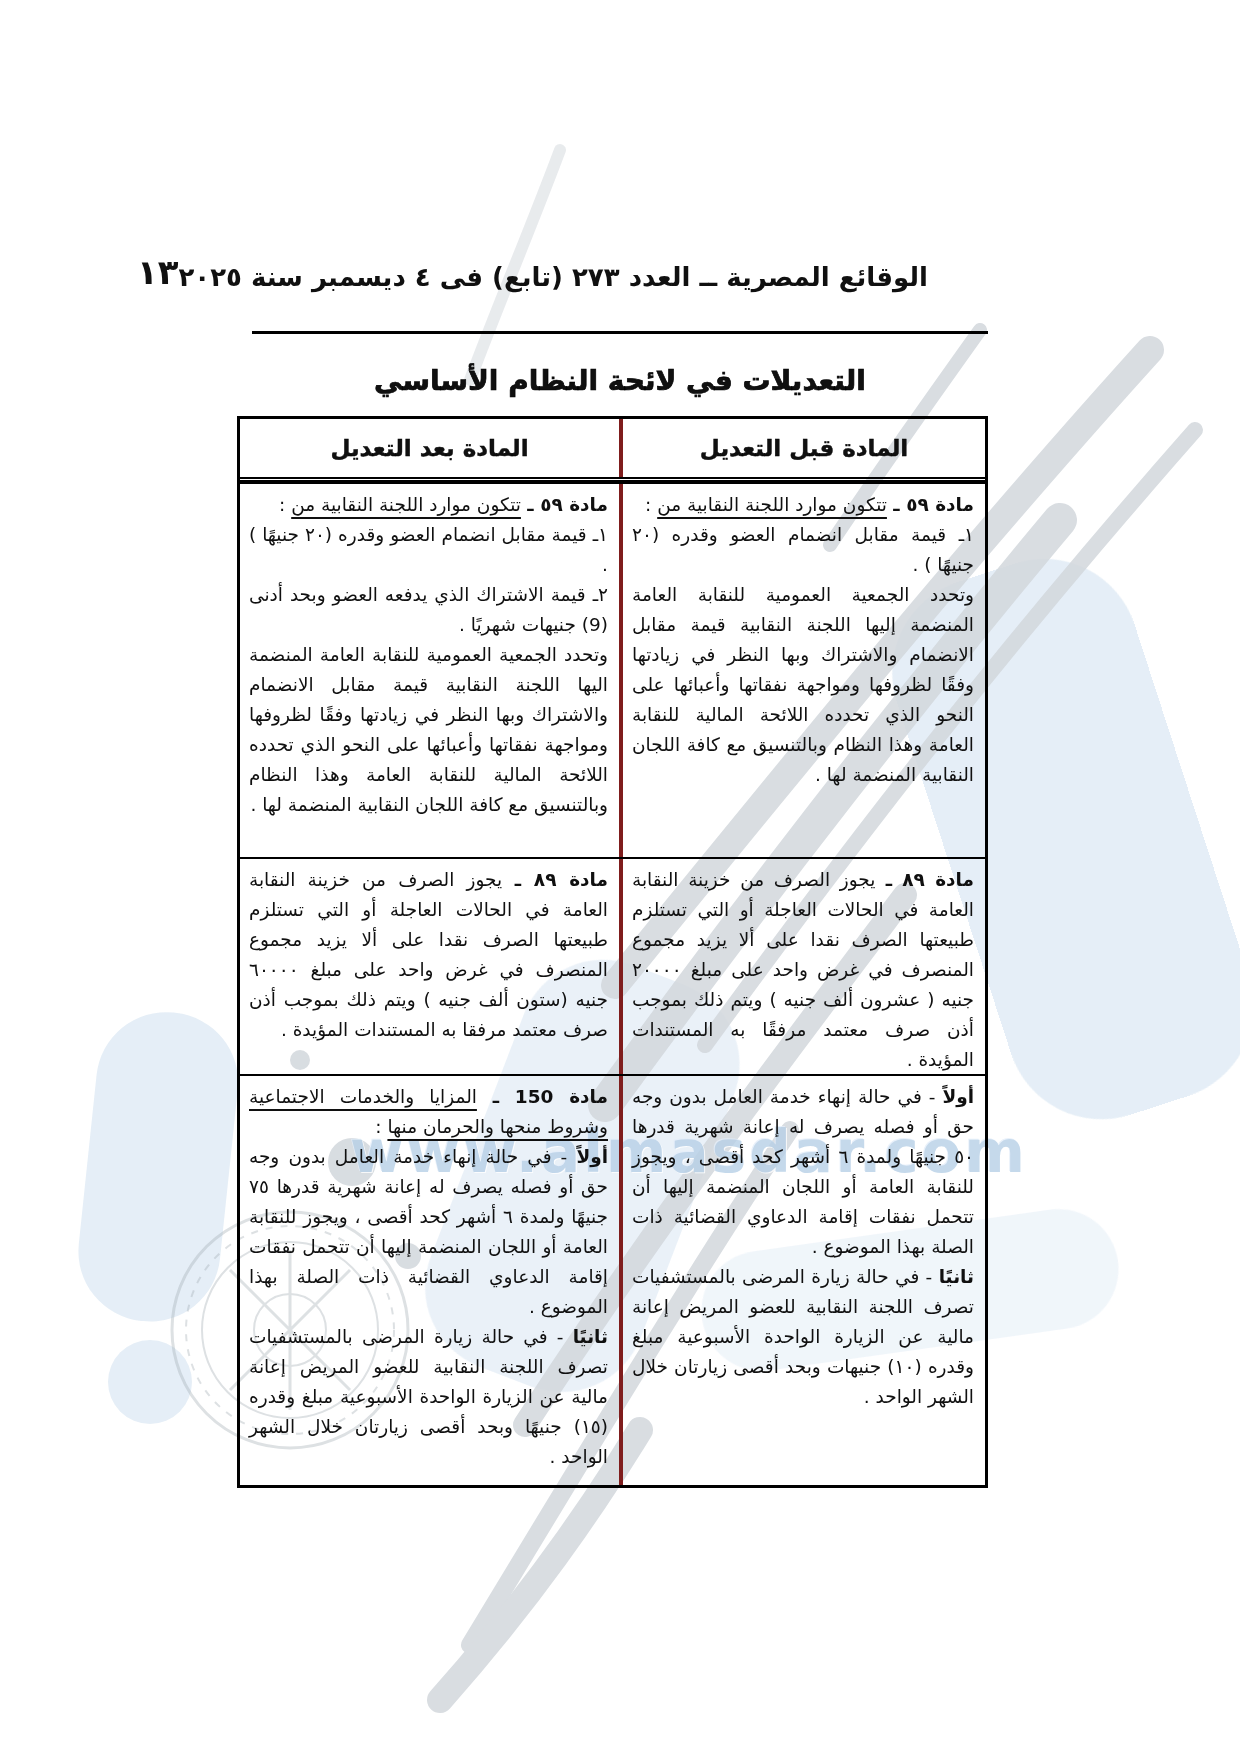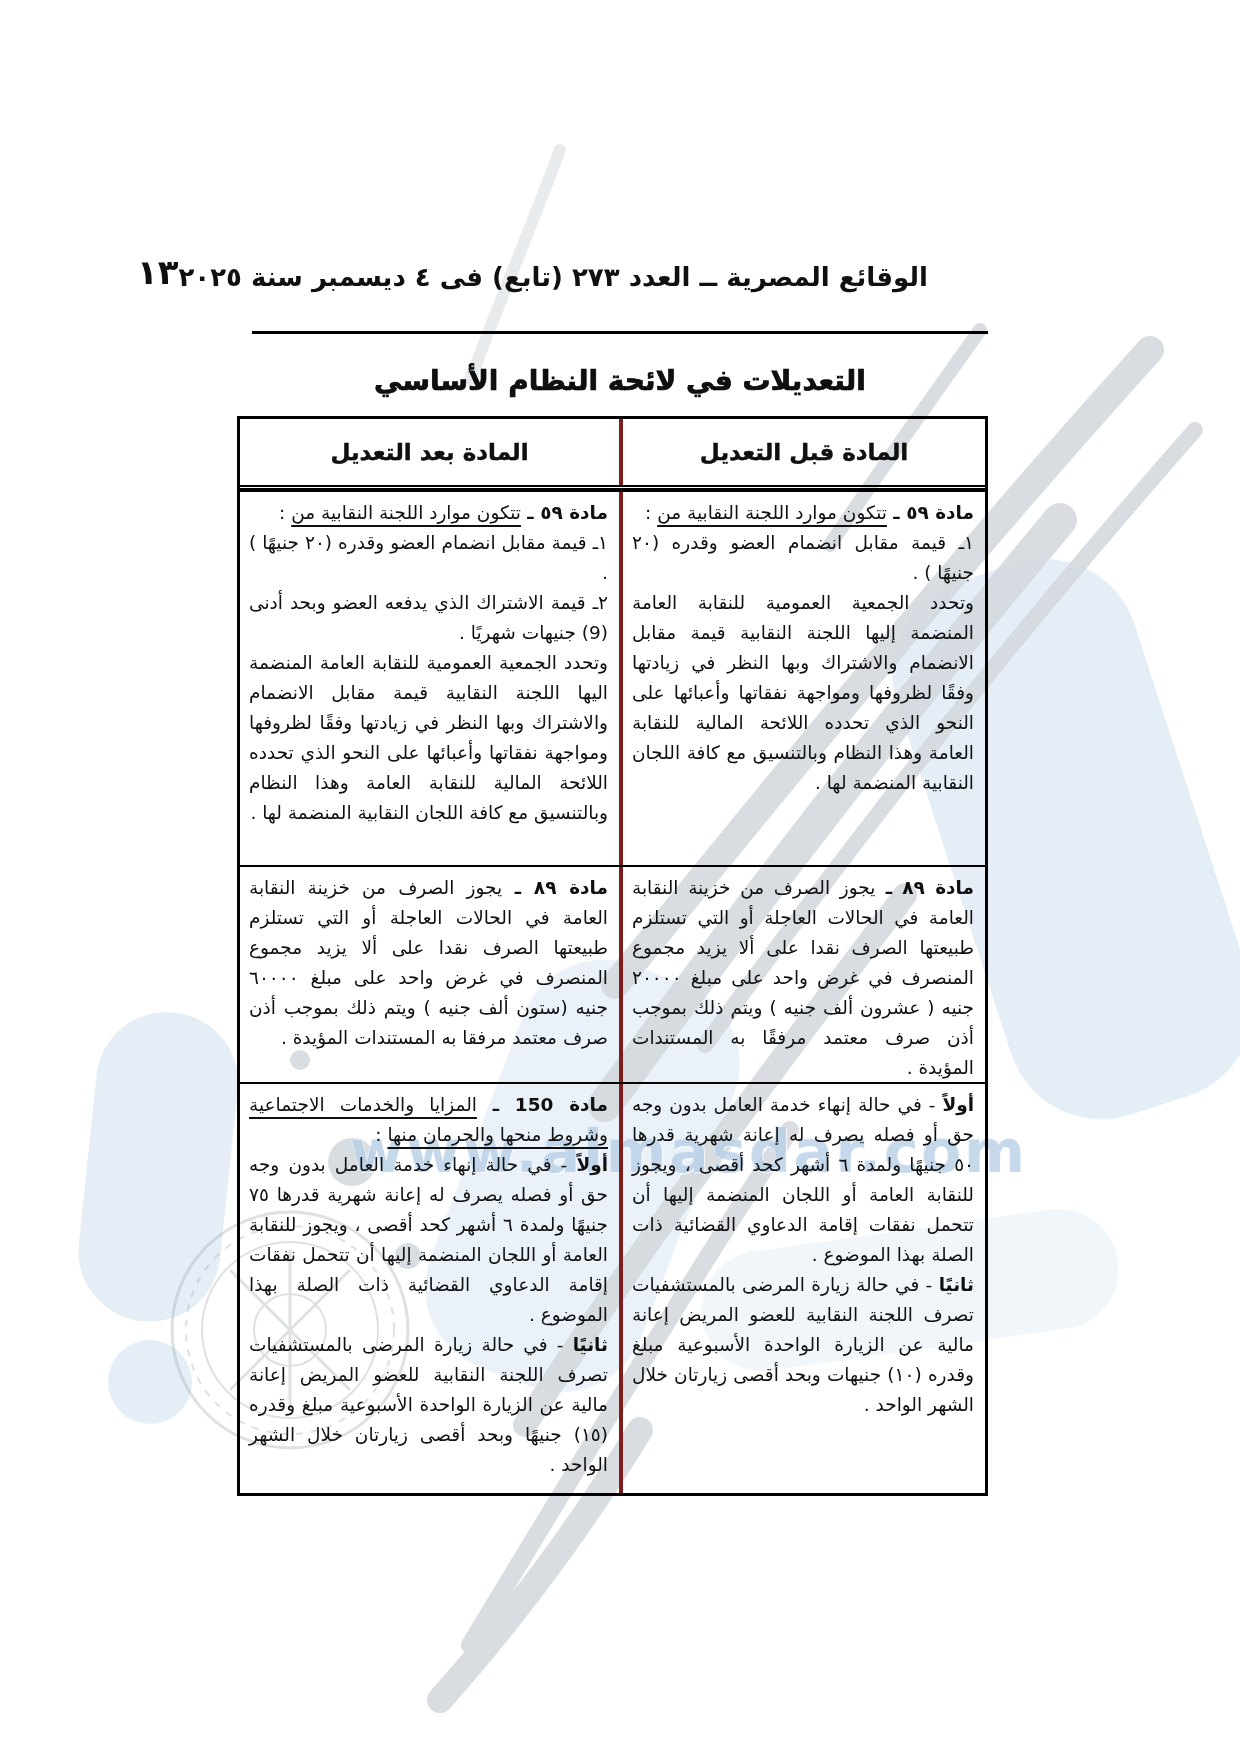--- a/index.html
+++ b/index.html
@@ -39,21 +39,21 @@
     position:absolute;top:416px;left:237px;width:751px;z-index:1;
     border:3px solid #000;direction:rtl;background:transparent;
     box-sizing:border-box;
   }
   .t-row{display:grid;grid-template-columns:366px 1fr;}
   .t-row + .t-row{border-top:2px solid #000;}
   .t-header{border-bottom:5px double #000;}
   .t-cell{box-sizing:border-box;overflow:hidden;background:transparent;}
   .t-cell:first-child{border-left:4px solid #7f1d1d;}
   .head-cell{
-    height:66px;display:flex;align-items:center;justify-content:center;
+    height:58px;display:flex;align-items:center;justify-content:center;
     font-size:23px;font-weight:800;-webkit-text-stroke:.4px #000;
   }
   .body-cell{
     padding:6px 11px 12px 9px;
     font-size:18.5px;line-height:30px;
     text-align:justify;text-justify:inter-word;
   }
   .body-cell p{margin:0;}
   .b{font-weight:bold;}
   .u{text-decoration:underline;text-decoration-thickness:1.5px;text-underline-offset:6px;}

